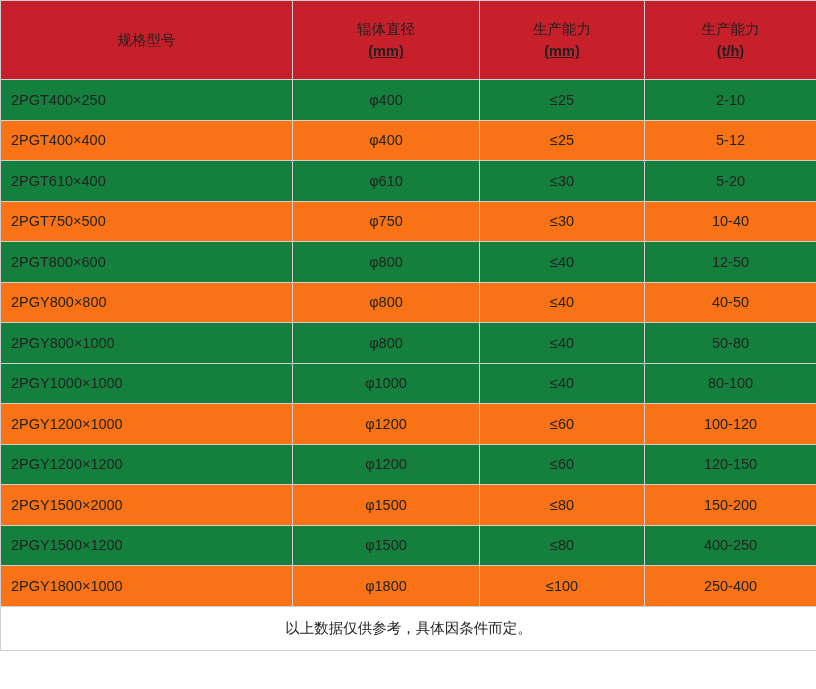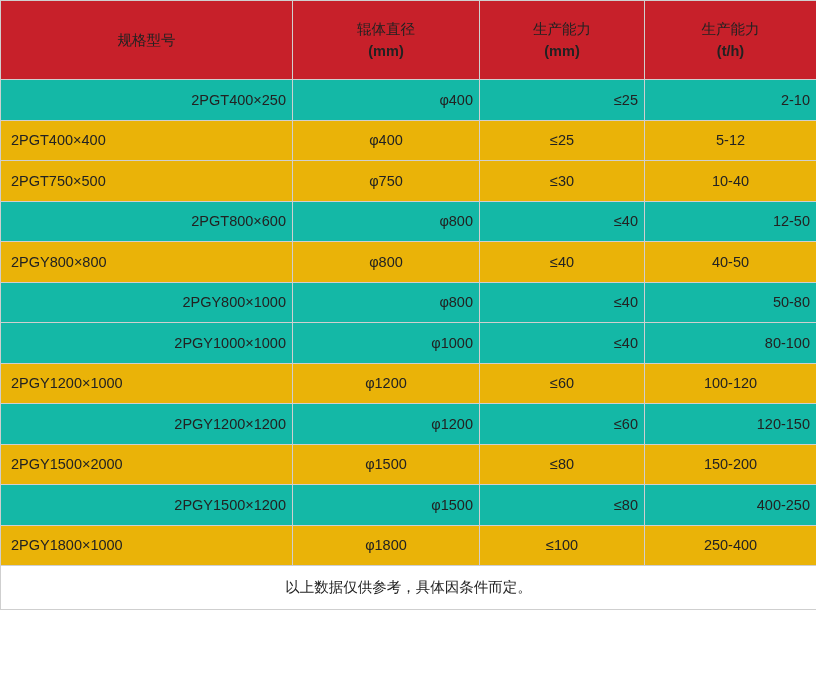--- a/index.html
+++ b/index.html
@@ -34,31 +34,31 @@
     border: 1px solid #c7202a;
     font-size: 16px;
     font-weight: bold;
     height: 78px;
     line-height: 1.55;
     padding: 0 4px;
   }
   thead th .unit {
     display: block;
     font-weight: bold;
+    text-decoration: underline;
   }
   tbody td {
     height: 39.5px;
     padding: 0 6px;
   }
   tbody tr.odd td {
-    background: #14b8a6;
-    text-align: right;
+    background: #15803d;
   }
   tbody tr.even td {
-    background: #eab308;
+    background: #f97316;
     margin-left: 40px;
   }
   tbody td.model {
     text-align: left;
     padding-left: 10px;
   }
   tfoot td {
     height: 41px;
     background: #ffffff;
     font-size: 14.5px;
@@ -104,20 +104,26 @@
         <td class="model">2PGT400×250</td>
         <td>φ400</td>
         <td>≤25</td>
         <td>2-10</td>
       </tr>
       <tr class="even">
         <td class="model">2PGT400×400</td>
         <td>φ400</td>
         <td>≤25</td>
         <td>5-12</td>
+      </tr>
+      <tr class="odd">
+        <td class="model">2PGT610×400</td>
+        <td>φ610</td>
+        <td>≤30</td>
+        <td>5-20</td>
       </tr>
       <tr class="even">
         <td class="model">2PGT750×500</td>
         <td>φ750</td>
         <td>≤30</td>
         <td>10-40</td>
       </tr>
       <tr class="odd">
         <td class="model">2PGT800×600</td>
         <td>φ800</td>

